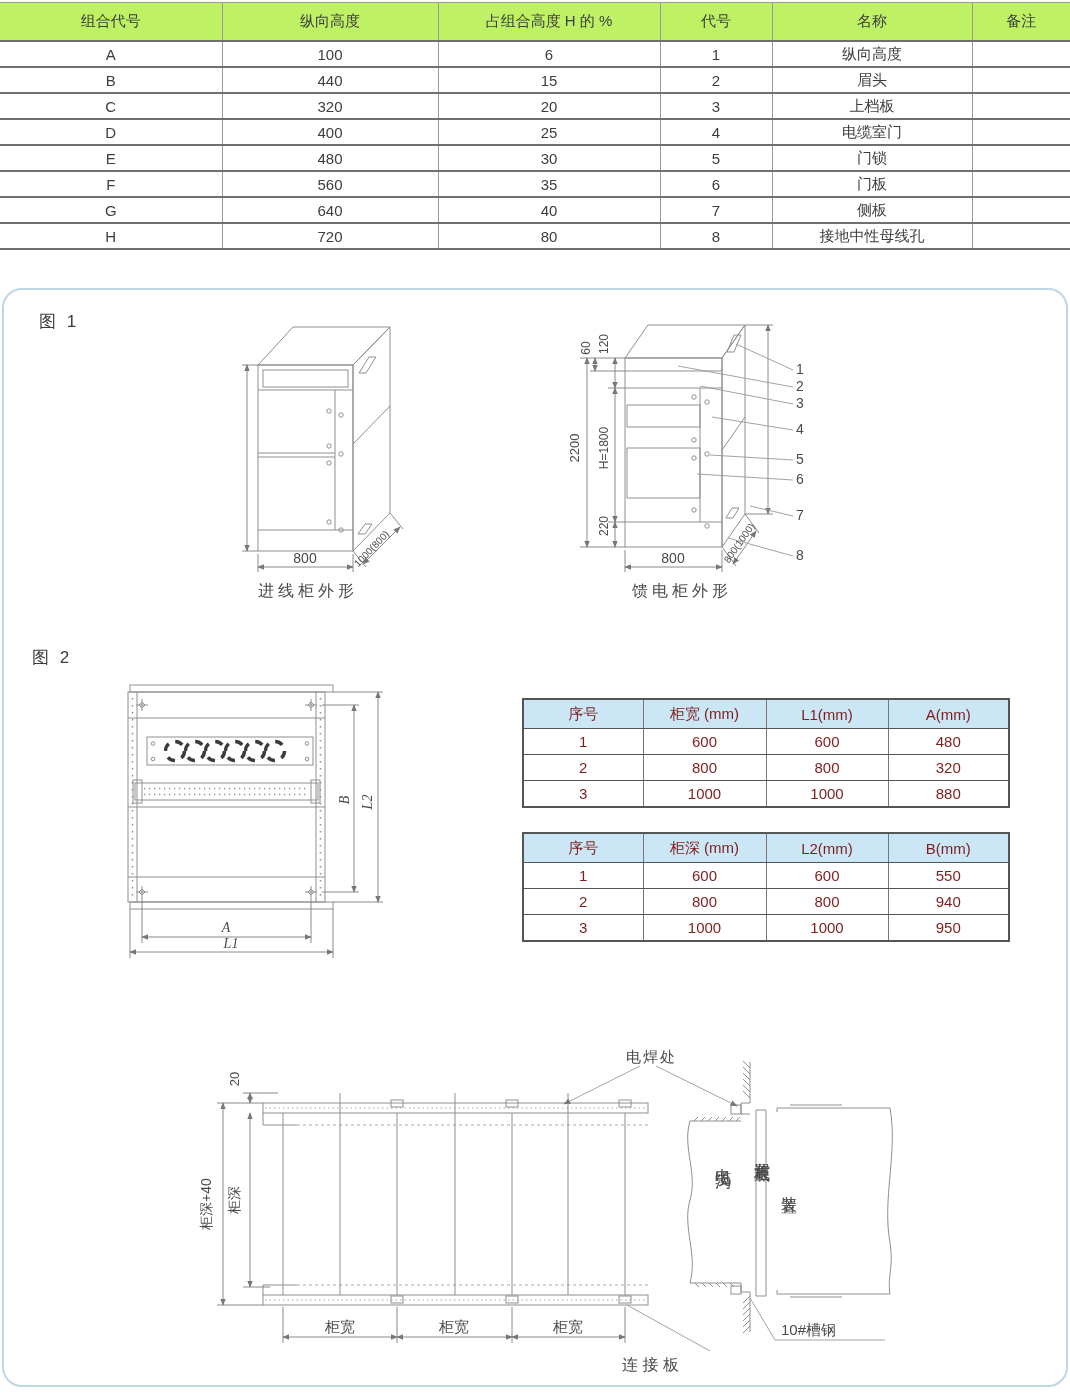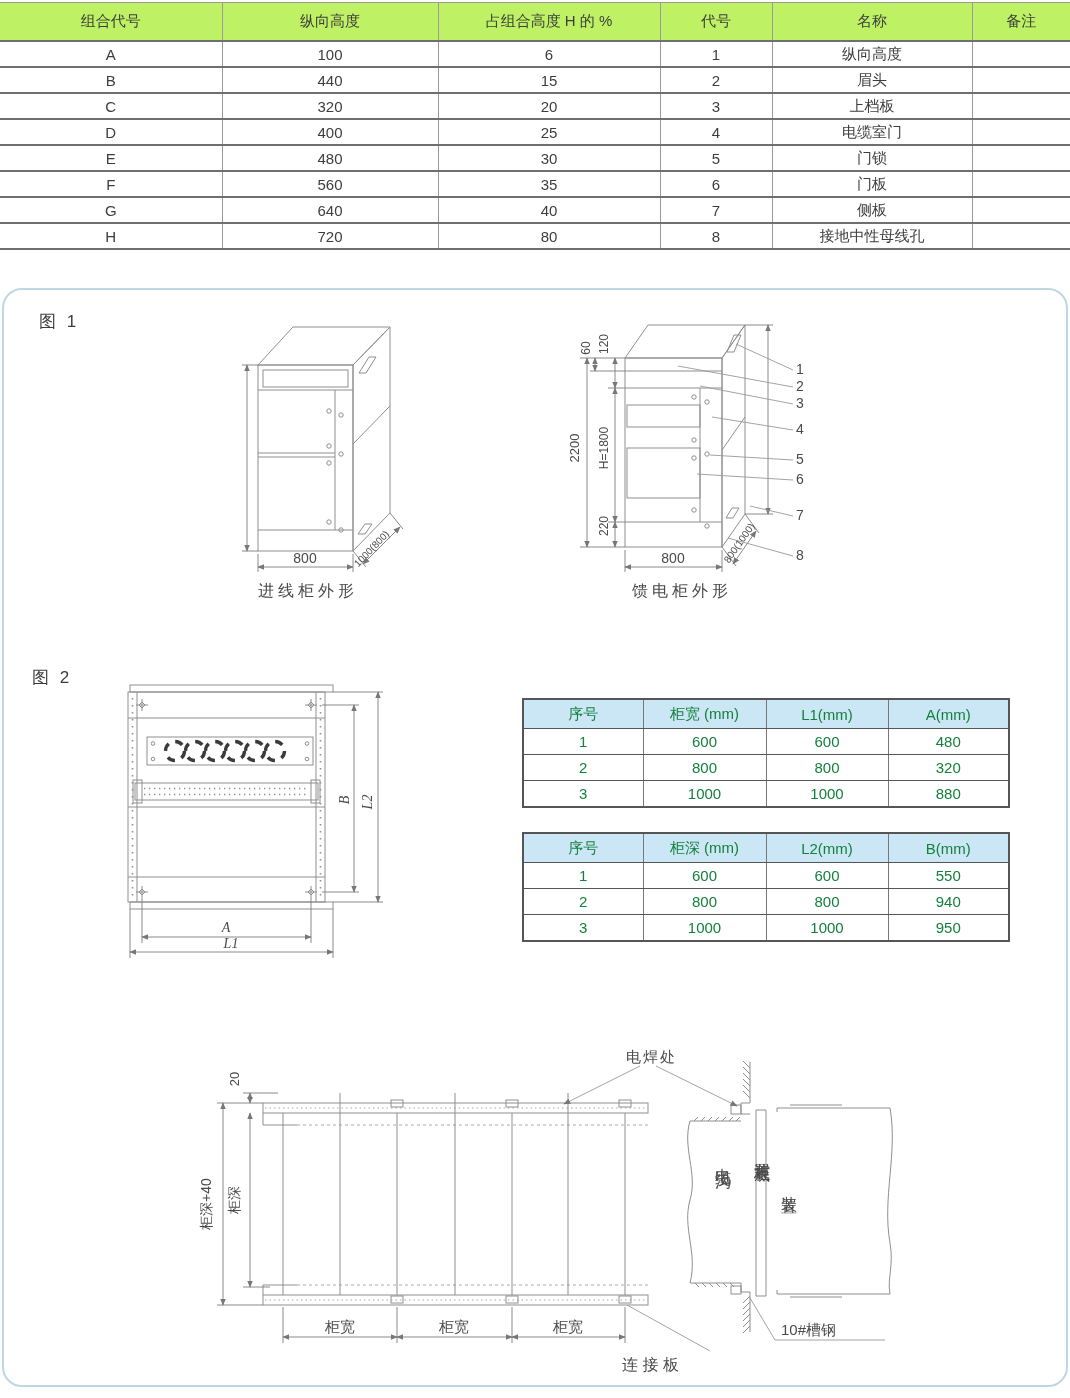--- a/index.html
+++ b/index.html
@@ -25,21 +25,21 @@
     border:2px solid #bdd7e5;border-radius:20px;background:#fff;}
 
   .fig-label{position:absolute;font-size:17px;color:#3d3d3d;letter-spacing:3px;}
 
   
   .stable-wrap{position:absolute;width:486px;}
   .stable{width:486px;border:2px solid #555;}
   .stable th{background:#cbe7f5;font-weight:normal;height:28px;}
   .stable td{height:25px;background:#fff;}
   .stable th,.stable td{
-    font-size:15px;color:#15803d;text-align:center;padding:0;
+    font-size:15px;color:#7f1d1d;text-align:center;padding:0;
     border:1px solid #555;border-left:1px solid #777;border-right:1px solid #777;
     border-top:1.5px solid #555;border-bottom:1.5px solid #555;
   }
 
   
   svg{position:absolute;overflow:visible;}
   .draw{stroke:#8f8f8f;stroke-width:1;fill:none;}
   .dim{stroke:#7d7d7d;stroke-width:0.9;fill:none;}
   .lead{stroke:#999;stroke-width:0.9;fill:none;}
   .dash{stroke:#a0a0a0;stroke-width:0.9;fill:none;stroke-dasharray:3 3;}
@@ -260,21 +260,21 @@
       <text x="236" y="86">3</text>
       <text x="236" y="112">4</text>
       <text x="236" y="142">5</text>
       <text x="236" y="162">6</text>
       <text x="236" y="198">7</text>
       <text x="236" y="238">8</text>
     </g>
     <text x="72" y="274" font-size="16" letter-spacing="4">馈电柜外形</text>
   </svg>
 
-  <div class="fig-label" style="left:32px;top:666px;">图 2</div>
+  <div class="fig-label" style="left:32px;top:646px;">图 2</div>
 
   <svg id="fig2" style="left:120px;top:680px;" width="280" height="290" viewBox="0 0 280 290">
     <defs>
       <marker id="a3" viewBox="0 0 10 10" refX="9" refY="5" markerWidth="8" markerHeight="8" orient="auto-start-reverse">
         <path d="M0,1 L10,5 L0,9 z" fill="#777"></path>
       </marker>
     </defs>
     <g class="draw">
       <rect x="10" y="5" width="203" height="7"></rect>
       <rect x="8" y="12" width="197" height="210"></rect>

